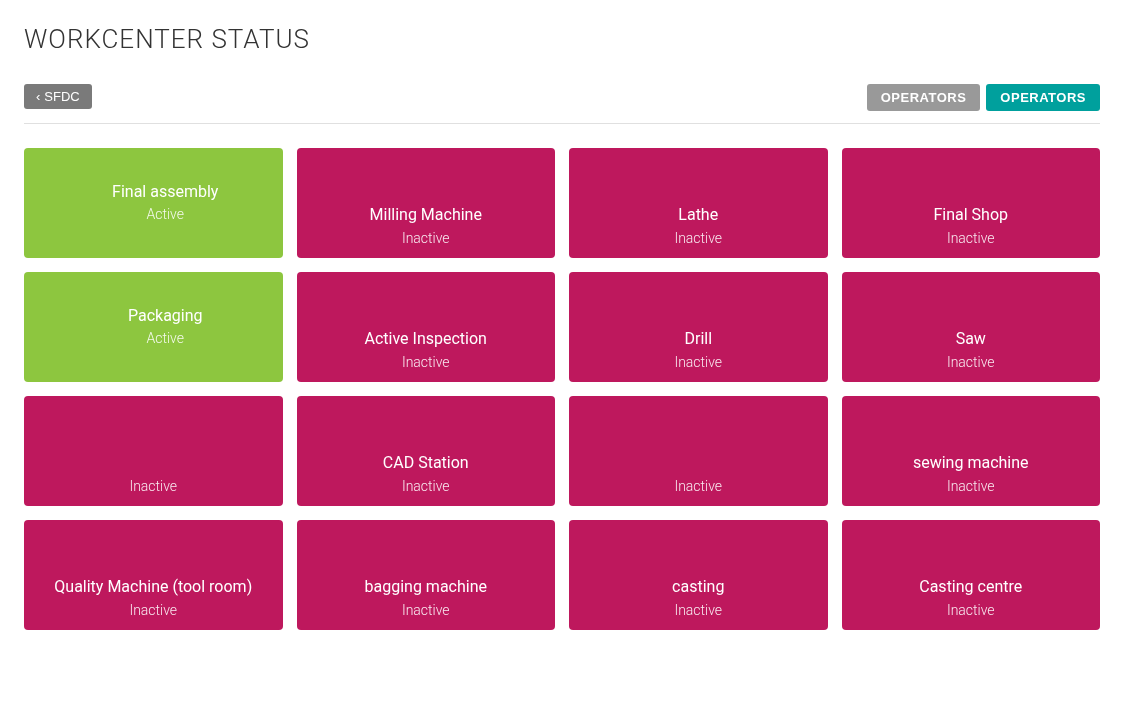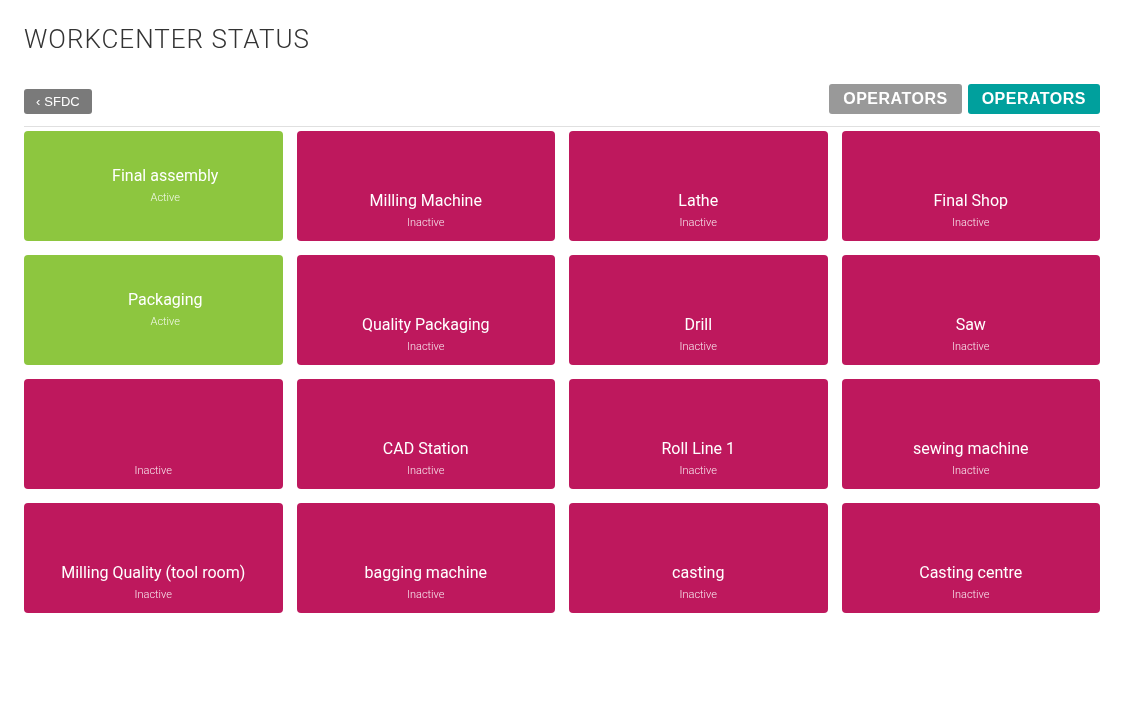--- a/index.html
+++ b/index.html
@@ -15,22 +15,22 @@
     .page-title {
       font-size: 26px;
       font-weight: 300;
       letter-spacing: 1px;
       color: #333;
       margin-bottom: 30px;
     }
     .toolbar {
       display: flex;
       justify-content: space-between;
-      align-items: flex-end;
-      margin-bottom: 4px;
+      align-items: flex-start;
+      margin-bottom: 24px;
       padding-bottom: 12px;
       border-bottom: 1px solid #e0e0e0;
       gap: 16px;
     }
     .back-btn {
       background: #7a7a7a;
       color: #fff;
       border: none;
       padding: 5px 12px;
       border-radius: 3px;
@@ -44,21 +44,21 @@
       content: '‹ ';
     }
     .toolbar-right {
       display: flex;
       gap: 6px;
     }
     .tab-btn {
       padding: 6px 14px;
       border: none;
       border-radius: 3px;
-      font-size: 16px;
+      font-size: 13px;
       font-weight: 600;
       cursor: pointer;
       letter-spacing: 0.5px;
     }
     .tab-btn.operators {
       background: #999;
       color: #fff;
     }
     .tab-btn.operations {
       background: #00a09d;
@@ -91,21 +91,21 @@
     .card-name {
       color: #fff;
       font-size: 16px;
       font-weight: 400;
       text-align: center;
       padding: 10px 14px 4px 14px;
       line-height: 1.3;
     }
     .card-status {
       color: #fff;
-      font-size: 11px;
+      font-size: 14px;
       font-weight: 300;
       text-align: center;
       padding-bottom: 12px;
       opacity: 0.9;
     }
   </style>
 </head>
 <body>
 
 <div class="page-wrapper">
@@ -134,48 +134,47 @@
       </div>
       <div class="workcenter-card status-inactive">
         <div class="card-name">Final Shop</div>
         <div class="card-status">Inactive</div>
       </div>
       <div class="workcenter-card status-active">
         <div class="card-name">Packaging</div>
         <div class="card-status">Active</div>
       </div>
       <div class="workcenter-card status-inactive">
-        <div class="card-name">Quality Packaging</div>
+        <div class="card-name">Active Inspection</div>
         <div class="card-status">Inactive</div>
       </div>
       <div class="workcenter-card status-inactive">
         <div class="card-name">Drill</div>
         <div class="card-status">Inactive</div>
       </div>
       <div class="workcenter-card status-inactive">
         <div class="card-name">Saw</div>
         <div class="card-status">Inactive</div>
       </div>
       <div class="workcenter-card status-inactive">
         <div class="card-status">Inactive</div>
       </div>
       <div class="workcenter-card status-inactive">
         <div class="card-name">CAD Station</div>
         <div class="card-status">Inactive</div>
       </div>
       <div class="workcenter-card status-inactive">
-        <div class="card-name">Roll Line 1</div>
         <div class="card-status">Inactive</div>
       </div>
       <div class="workcenter-card status-inactive">
         <div class="card-name">sewing machine</div>
         <div class="card-status">Inactive</div>
       </div>
       <div class="workcenter-card status-inactive">
-        <div class="card-name">Milling Quality (tool room)</div>
+        <div class="card-name">Quality Machine (tool room)</div>
         <div class="card-status">Inactive</div>
       </div>
       <div class="workcenter-card status-inactive">
         <div class="card-name">bagging machine</div>
         <div class="card-status">Inactive</div>
       </div>
       <div class="workcenter-card status-inactive">
         <div class="card-name">casting</div>
         <div class="card-status">Inactive</div>
       </div>

